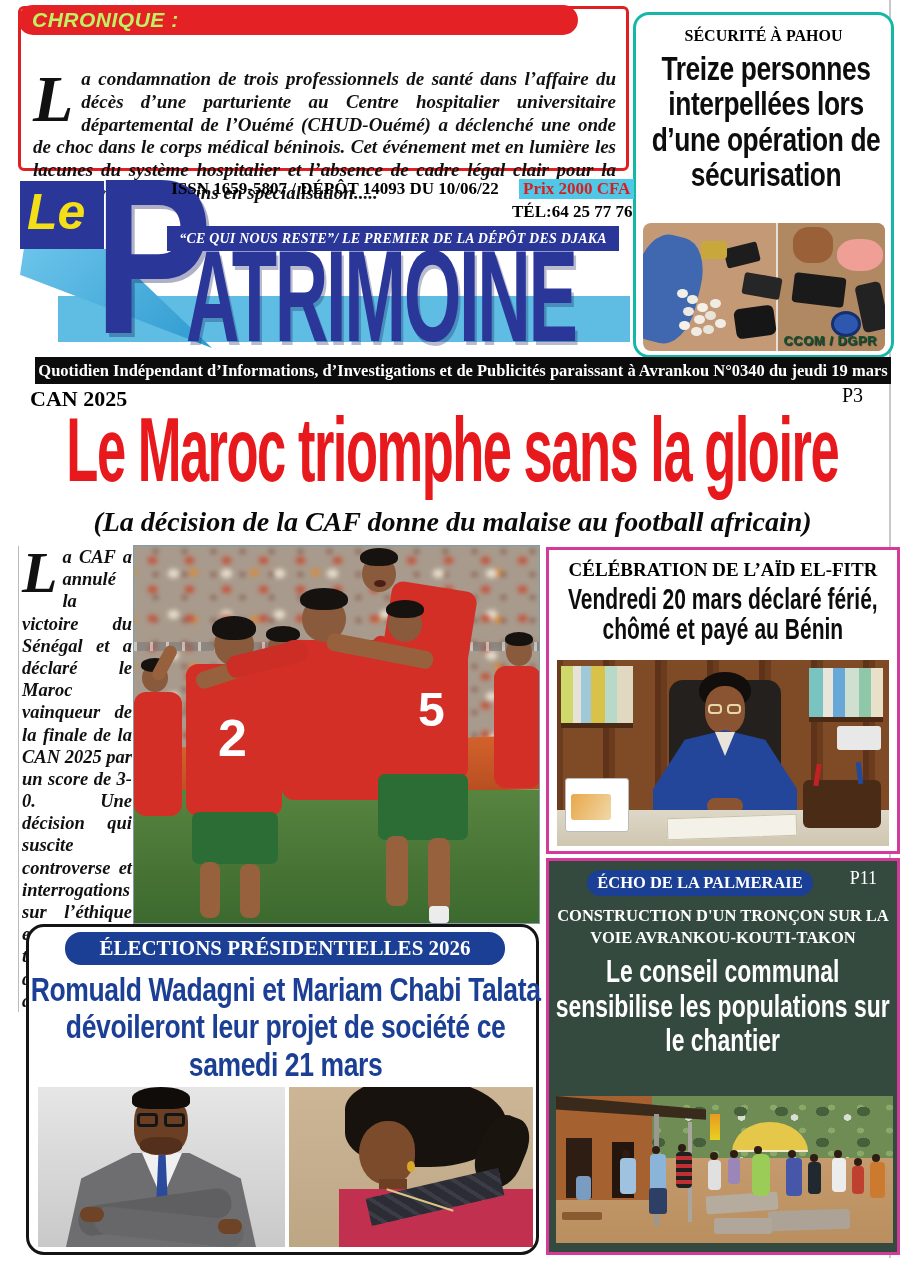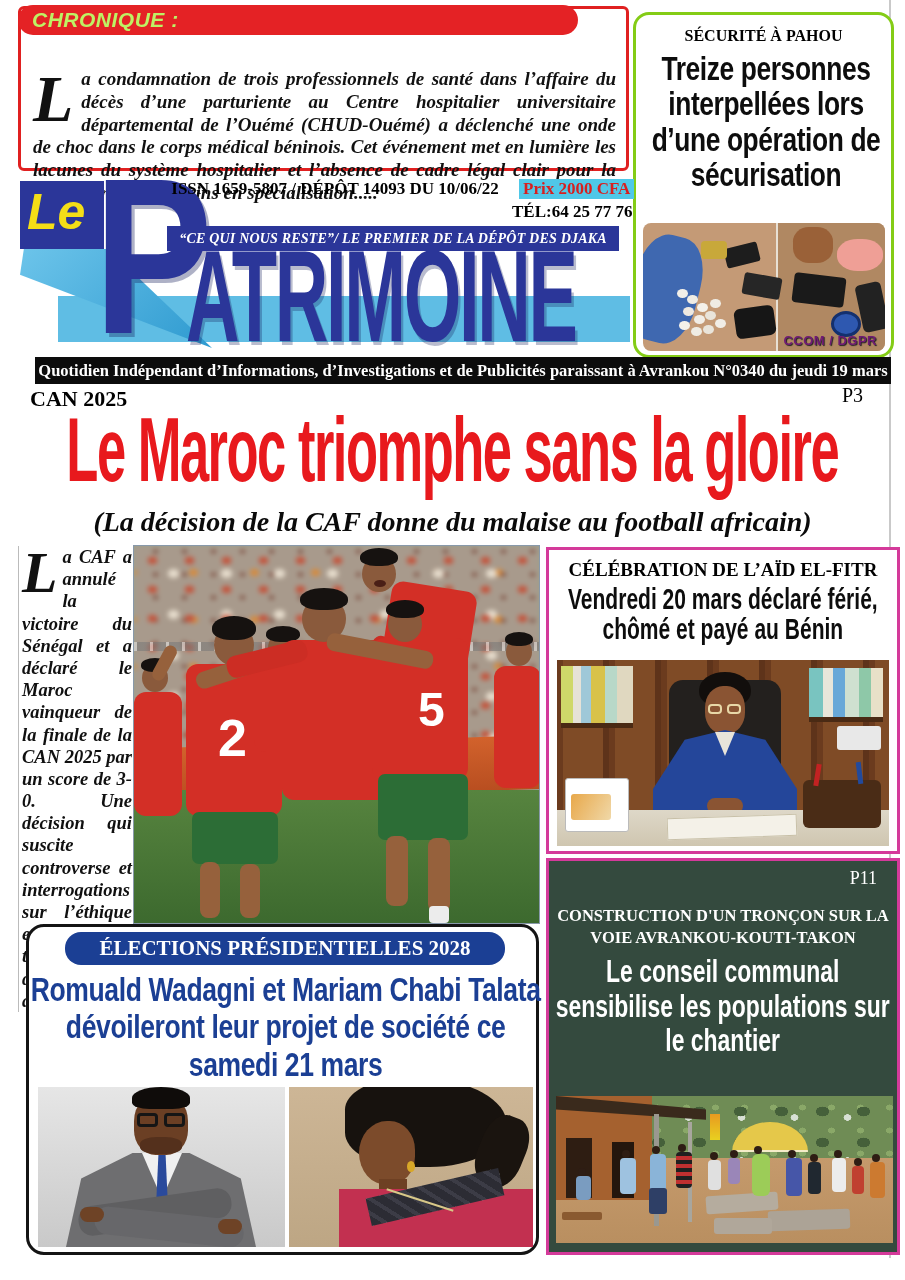--- a/index.html
+++ b/index.html
@@ -19,28 +19,28 @@
                  background:#e42225; border-radius:16px; color:#bef264;
                  font:italic 900 21px/30px "Liberation Sans", sans-serif; padding-left:14px; letter-spacing:.5px;}
   .chron-head { position:absolute; top:33px; left:0; right:0; text-align:center;
                 color:#c82020; font:bold 20.5px "Liberation Serif", serif; }
   .chron-body { position:absolute; top:59px; left:12px; right:10px;
                 font:bold italic 19px/1.2 "Liberation Serif", serif; text-align:justify; color:#111; }
   .dropcap { float:left; font:italic 900 66px/0.82 "Liberation Serif", serif; margin:4px 8px 0 0; color:#111; }
 
   
   .securite { position:absolute; left:633px; top:12px; width:261px; height:346px;
-              border:3px solid #84cc16; border-radius:16px; background:#fff; }
+              border:3px solid #14b8a6; border-radius:16px; background:#fff; }
   .sec-kicker { position:absolute; top:12px; left:0; right:0; text-align:center;
                 font:bold 16px "Liberation Serif", serif; }
   .sec-head { position:absolute; left:6px; top:36px; width:320px;
               transform:scaleX(0.775); font-size:34px; line-height:1.04; letter-spacing:-.5px; color:#0d0d0d; }
   .photo { position:absolute; overflow:hidden; }
   .sec-photo { left:7px; top:208px; width:242px; height:128px; border-radius:8px; background:#c49a76; }
-  .watermark { position:absolute; right:8px; bottom:3px; color:#701a75;
+  .watermark { position:absolute; right:8px; bottom:3px; color:#14532d;
                font:900 13px "Liberation Sans", sans-serif; text-shadow:1px 1px 1px #222; letter-spacing:.5px;}
 
   
   .logo-box { position:absolute; left:20px; top:181px; width:84px; height:68px; background:#2b3699; }
   .logo-le  { color:#f4de17; font:italic 900 50px/62px "Liberation Sans", sans-serif; padding-left:7px; display:block;}
   .logo-diamond { position:absolute; left:20px; top:249px; width:192px; height:99px;
                   background:linear-gradient(135deg,#6cc4ea,#2e9ad0);
                   clip-path:polygon(2% 0, 46% 0, 100% 100%, 0 26%); }
   .mast-band { position:absolute; left:58px; top:296px; width:572px; height:46px; background:#5fbde4; }
   .mast-p { position:absolute; left:94px; top:170px; color:#2b3699;
@@ -276,20 +276,21 @@
       <div class="abs" style="left:110px;top:156px;width:130px;height:22px;background:#f4f1e8;border:1px solid #c8c0a8;transform:rotate(-2deg);"></div>
       <div class="abs" style="left:8px;top:118px;width:64px;height:54px;background:#fff;border:1px solid #bbb;border-radius:3px;"></div>
       <div class="abs" style="left:14px;top:134px;width:40px;height:26px;background:linear-gradient(120deg,#e8a84a,#f0d8a8);border-radius:3px;"></div>
       <div class="abs" style="left:246px;top:120px;width:78px;height:48px;background:#4a2c16;border-radius:6px;"></div>
       <div class="abs" style="left:258px;top:104px;width:5px;height:22px;background:#c22222;transform:rotate(9deg);"></div>
       <div class="abs" style="left:300px;top:102px;width:5px;height:22px;background:#224a9c;transform:rotate(-7deg);"></div>
     </div>
   </section>
 
   <section class="echo">
+    <div class="echo-pill">ÉCHO DE LA PALMERAIE</div>
     <div class="echo-p11">P11</div>
     <div class="echo-kicker">CONSTRUCTION D'UN TRONÇON SUR LA VOIE AVRANKOU-KOUTI-TAKON</div>
     <h2 class="cx echo-head">Le conseil communal sensibilise les populations sur le chantier</h2>
     <div class="photo echo-photo">
       <div class="abs" style="left:0;top:0;width:100%;height:62px;
         background-color:#6f8c55;
         background-image:radial-gradient(#45603a 22%,transparent 23%),radial-gradient(#8aa868 18%,transparent 19%),radial-gradient(#d8e0d4 10%,transparent 11%);
         background-size:41px 31px,29px 23px,53px 43px;"></div>
       <div class="abs" style="left:0;top:62px;width:100%;height:85px;background:linear-gradient(#c59a6c,#b98f60);"></div>
       <div class="abs" style="left:0;top:0;width:96px;height:104px;background:#a5612f;"></div>
@@ -338,21 +339,21 @@
       <div class="pp" style="left:296px;top:70px;width:12px;height:28px;background:#c04030;">
           <i></i>
         </div>
       <div class="pp" style="left:314px;top:66px;width:15px;height:36px;background:#cc7a30;">
           <i></i>
         </div>
     </div>
   </section>
 
   <section class="elections">
-    <div class="elec-banner">ÉLECTIONS PRÉSIDENTIELLES 2028</div>
+    <div class="elec-banner">ÉLECTIONS PRÉSIDENTIELLES 2026</div>
     <h2 class="cx elec-head">Romuald Wadagni et Mariam Chabi Talata dévoileront leur projet de société ce samedi 21 mars</h2>
 
     <div class="photo elec-photo-l">
       <div class="abs" style="left:28px;top:62px;width:190px;height:98px;background:#6e6e70;clip-path:polygon(0 100%,8% 30%,35% 4%,65% 4%,92% 30%,100% 100%);"></div>
       <div class="abs" style="left:104px;top:66px;width:40px;height:46px;background:#f0f0f0;clip-path:polygon(0 0,100% 0,50% 100%);"></div>
       <div class="abs" style="left:118px;top:68px;width:12px;height:52px;background:#2a4a9c;clip-path:polygon(20% 0,80% 0,100% 100%,0 100%);"></div>
       <div class="abs" style="left:40px;top:110px;width:154px;height:30px;background:#5f5f61;border-radius:14px;transform:rotate(-8deg);"></div>
       <div class="abs" style="left:56px;top:126px;width:150px;height:28px;background:#67676a;border-radius:14px;transform:rotate(6deg);"></div>
       <div class="abs" style="left:42px;top:120px;width:24px;height:15px;background:#6e4326;border-radius:8px;"></div>
       <div class="abs" style="left:180px;top:132px;width:24px;height:15px;background:#6e4326;border-radius:8px;"></div>

